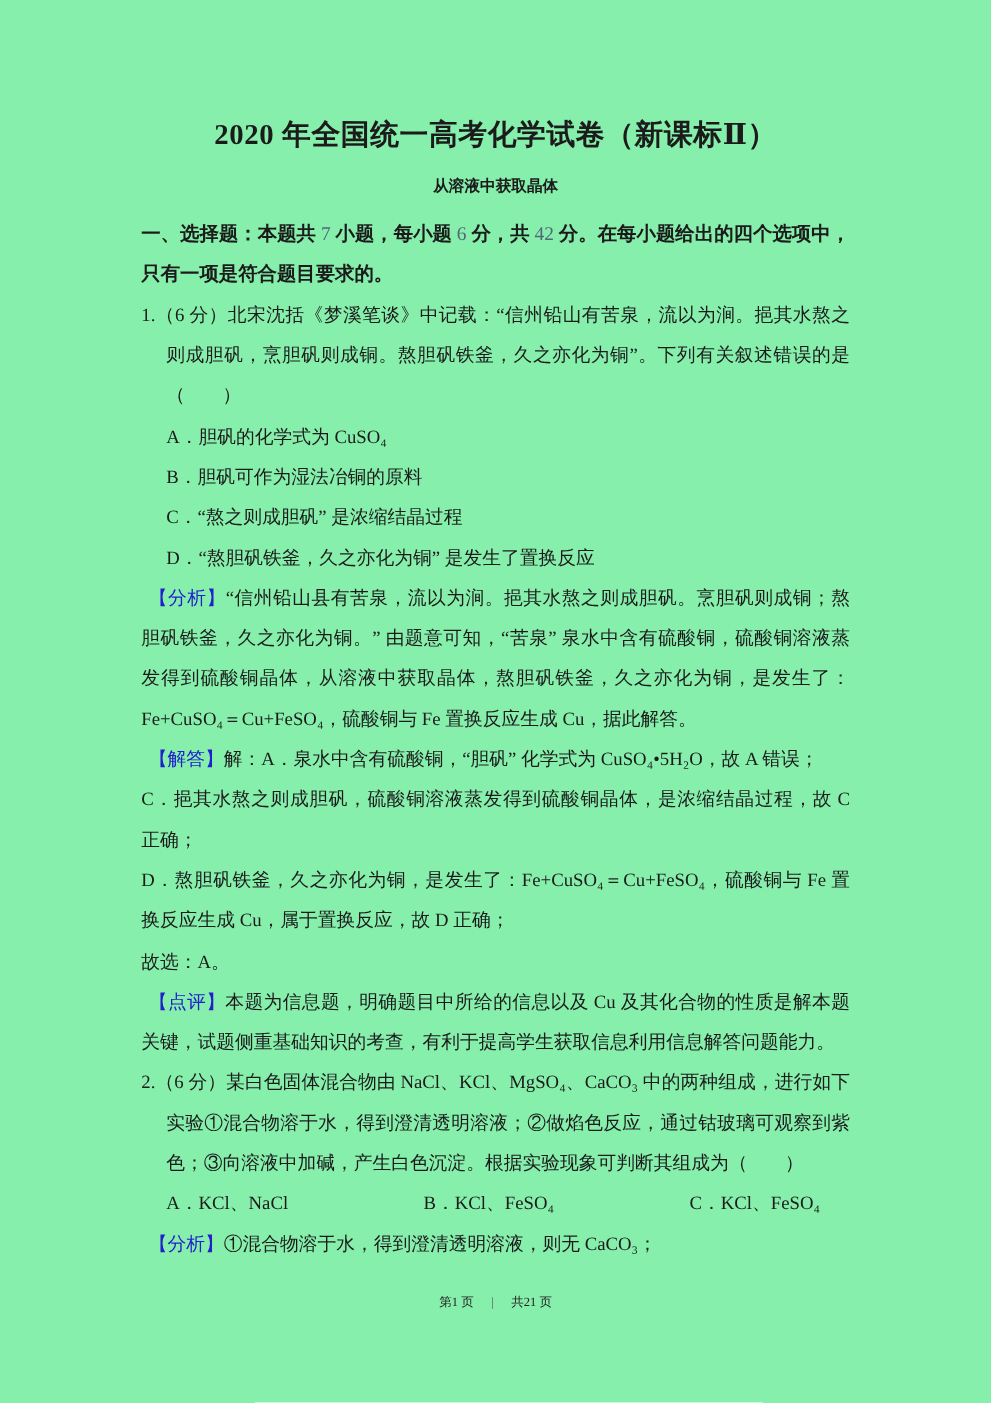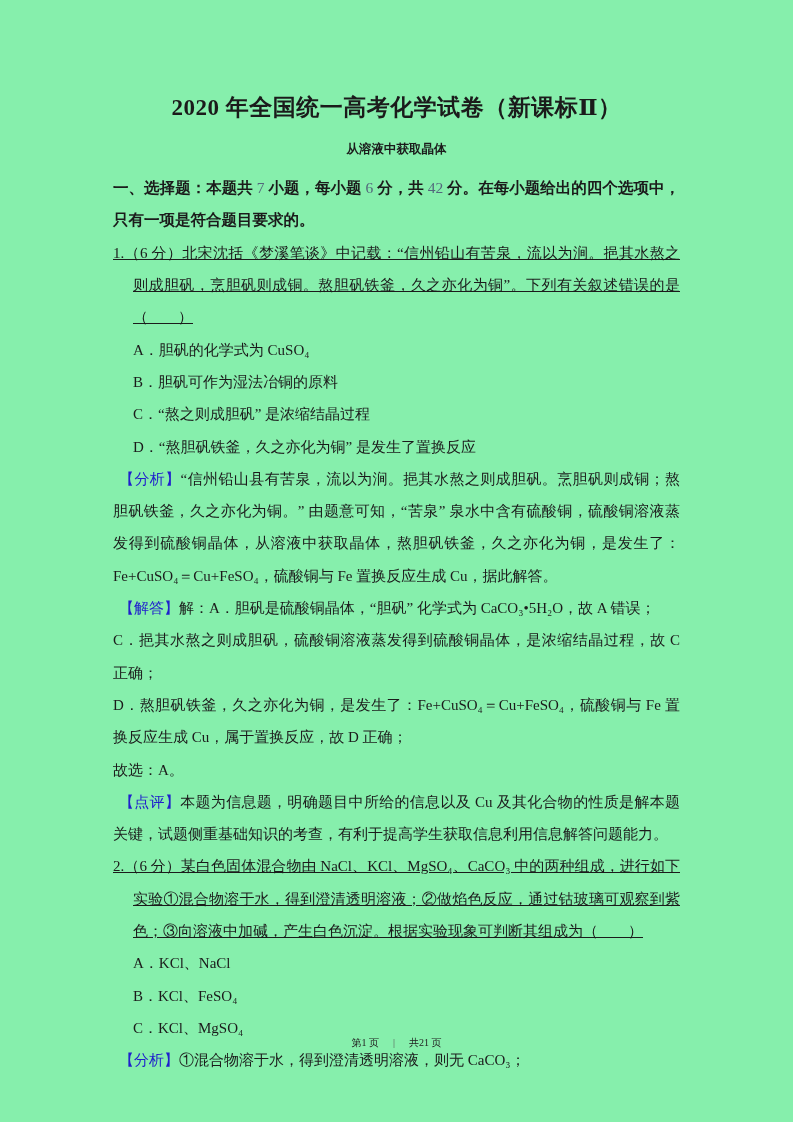--- a/index.html
+++ b/index.html
@@ -50,39 +50,37 @@
   }
   .para {
     margin: 0;
     font-size: 15px;
     line-height: 32.3px;
     text-align: justify;
   }
   .hang {
     padding-left: 20px;
     text-indent: -20px;
-    text-decoration: underline;
   }
   .opt {
     padding-left: 20px;
   }
   .tagp {
     text-indent: 6px;
   }
   .tag {
     color: #2020cc;
   }
   .options-row {
     display: flex;
     justify-content: space-between;
     padding-left: 20px;
     padding-right: 24px;
     font-size: 15px;
     line-height: 32.3px;
-    flex-direction: column;
   }
   .footer {
     position: absolute;
     top: 1033px;
     left: 0;
     width: 100%;
     text-align: center;
     font-size: 10px;
     line-height: 20px;
     color: #222222;
@@ -106,33 +104,33 @@
     <p class="section-head"><span>一、选择题：本题共 </span><span class="num">7</span><span> 小题，每小题 </span><span class="num">6</span><span> 分，共 </span><span class="num">42</span><span> 分。在每小题给出的四个选项中，只有一项是符合题目要求的。</span></p>
 
     <p class="para hang">1.（6 分）北宋沈括《梦溪笔谈》中记载：“信州铅山有苦泉，流以为涧。挹其水熬之则成胆矾，烹胆矾则成铜。熬胆矾铁釜，久之亦化为铜”。下列有关叙述错误的是（　　）</p>
     <p class="para opt">A．胆矾的化学式为 CuSO₄</p>
     <p class="para opt">B．胆矾可作为湿法冶铜的原料</p>
     <p class="para opt">C．“熬之则成胆矾” 是浓缩结晶过程</p>
     <p class="para opt">D．“熬胆矾铁釜，久之亦化为铜” 是发生了置换反应</p>
 
     <p class="para tagp"><span class="tag">【分析】</span><span>“信州铅山县有苦泉，流以为涧。挹其水熬之则成胆矾。烹胆矾则成铜；熬胆矾铁釜，久之亦化为铜。” 由题意可知，“苦泉” 泉水中含有硫酸铜，硫酸铜溶液蒸发得到硫酸铜晶体，从溶液中获取晶体，熬胆矾铁釜，久之亦化为铜，是发生了：Fe+CuSO₄＝Cu+FeSO₄，硫酸铜与 Fe 置换反应生成 Cu，据此解答。</span></p>
 
-    <p class="para tagp"><span class="tag">【解答】</span><span>解：A．胆矾是硫酸铜晶体，“胆矾” 化学式为 CaCO₃•5H₂O，故 A 错误；</span></p>
+    <p class="para tagp"><span class="tag">【解答】</span><span>解：A．泉水中含有硫酸铜，“胆矾” 化学式为 CuSO₄•5H₂O，故 A 错误；</span></p>
     <p class="para">C．挹其水熬之则成胆矾，硫酸铜溶液蒸发得到硫酸铜晶体，是浓缩结晶过程，故 C 正确；</p>
     <p class="para">D．熬胆矾铁釜，久之亦化为铜，是发生了：Fe+CuSO₄＝Cu+FeSO₄，硫酸铜与 Fe 置换反应生成 Cu，属于置换反应，故 D 正确；</p>
     <p class="para">故选：A。</p>
 
     <p class="para tagp"><span class="tag">【点评】</span><span>本题为信息题，明确题目中所给的信息以及 Cu 及其化合物的性质是解本题关键，试题侧重基础知识的考查，有利于提高学生获取信息利用信息解答问题能力。</span></p>
 
     <p class="para hang">2.（6 分）某白色固体混合物由 NaCl、KCl、MgSO₄、CaCO₃ 中的两种组成，进行如下实验①混合物溶于水，得到澄清透明溶液；②做焰色反应，通过钴玻璃可观察到紫色；③向溶液中加碱，产生白色沉淀。根据实验现象可判断其组成为（　　）</p>
 
     <div class="options-row">
       <span>A．KCl、NaCl</span>
       <span>B．KCl、FeSO₄</span>
-      <span>C．KCl、MgSO₄</span>
+      <span>C．KCl、FeSO₄</span>
     </div>
 
     <p class="para tagp"><span class="tag">【分析】</span><span>①混合物溶于水，得到澄清透明溶液，则无 CaCO₃；</span></p>
 
   </div>
 
   <div class="footer"><span>第1 页</span><span class="sep">|</span><span>共21 页</span></div>
 </div>
 
 </body></html>

